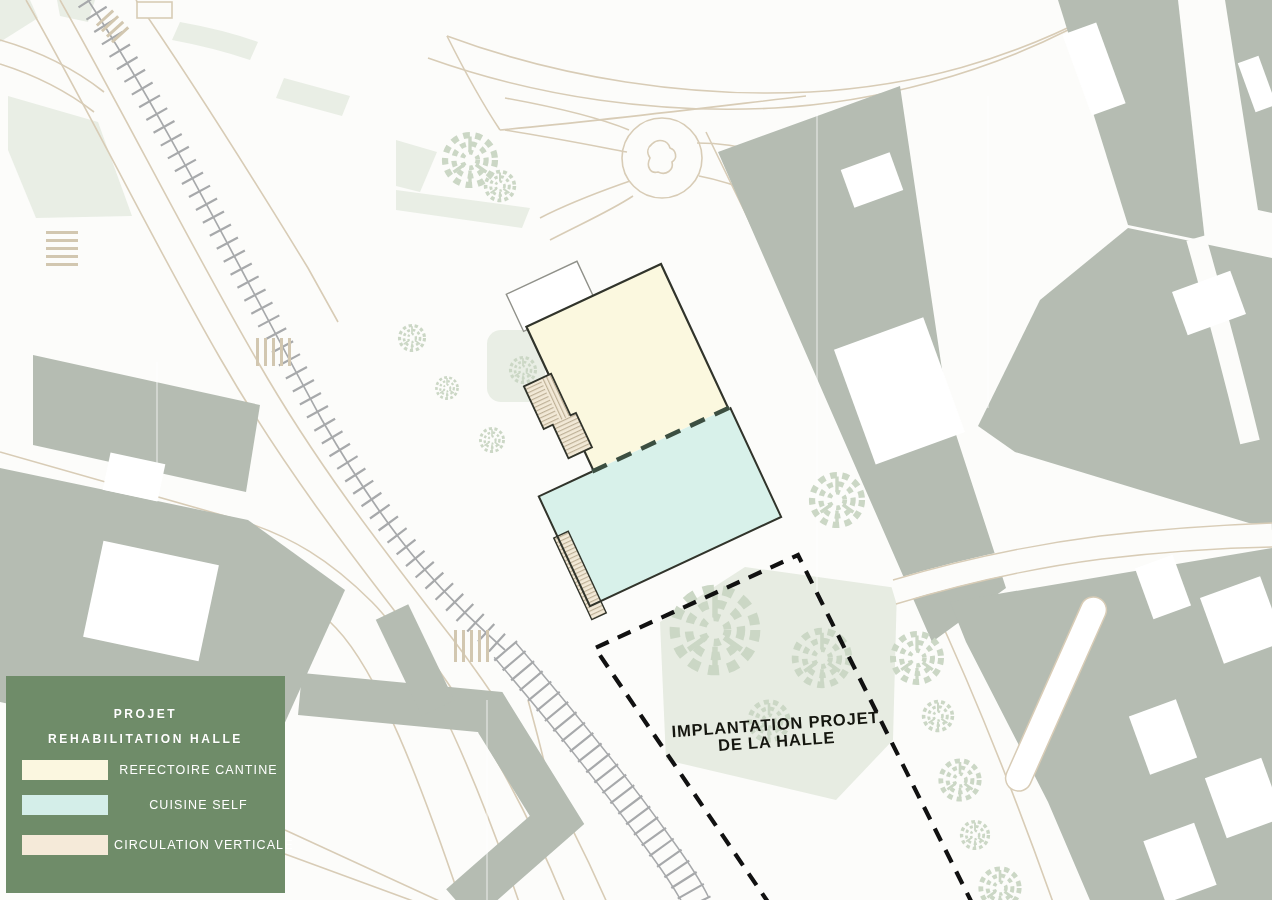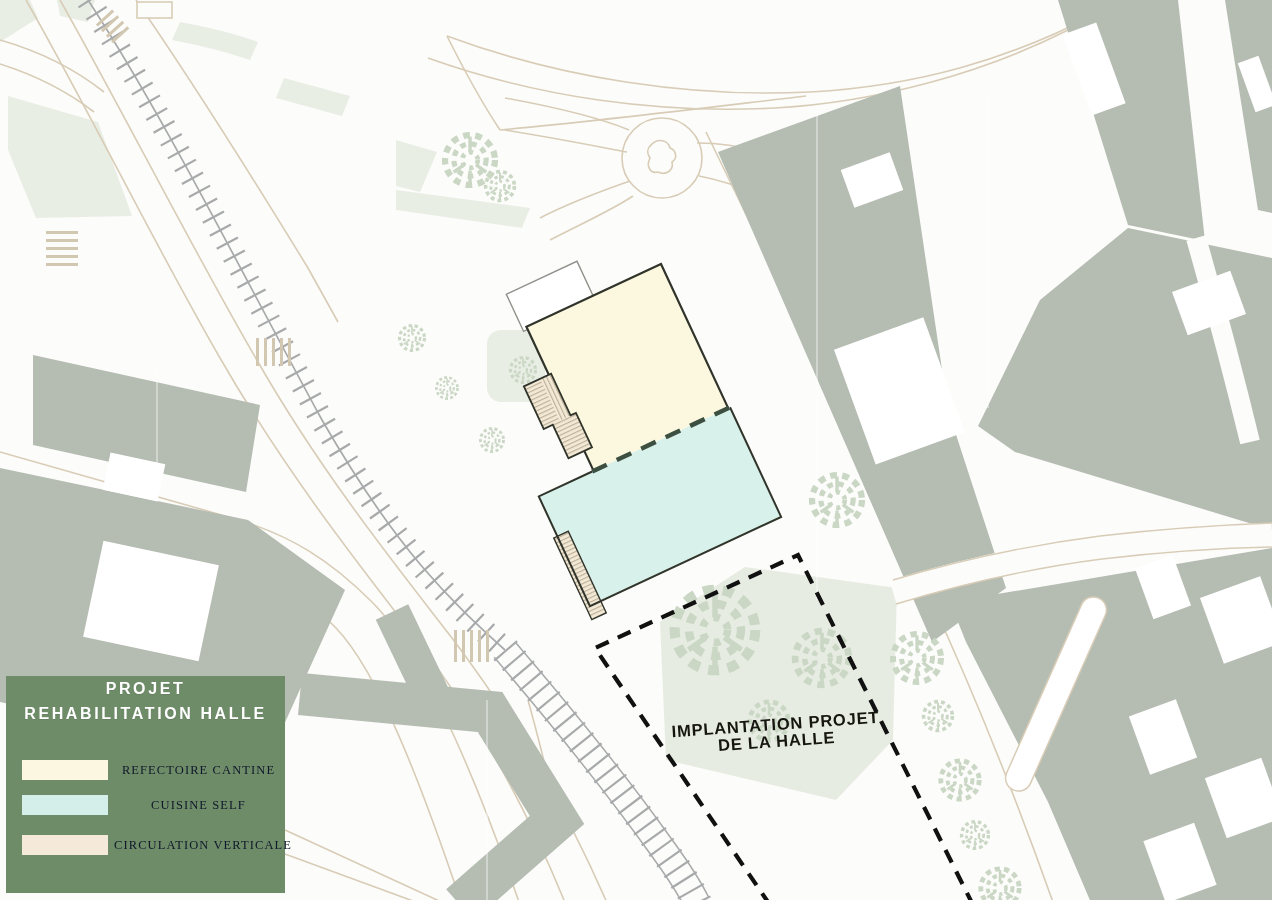--- a/index.html
+++ b/index.html
@@ -7,34 +7,33 @@
     position:relative;width:1272px;height:900px;overflow:hidden;
     background:#fcfcfa;font-family:"Liberation Sans",sans-serif;
   }
   .stage svg{position:absolute;left:0;top:0;}
   
   .legend{
     position:absolute;left:6px;top:676px;width:279px;height:217px;
     background:#6F8C69;
   }
   .legend-title{
-    padding-top:0;text-align:center;color:#ffffff;font-weight:bold;
-    font-size:16px;letter-spacing:2.6px;line-height:25px;
+    padding-top:26px;text-align:center;color:#ffffff;font-weight:bold;
+    font-size:12px;letter-spacing:2.6px;line-height:25px;
     text-shadow:0 1px 1px rgba(0,0,0,.08);
   }
   .legend-row{position:absolute;left:0;width:100%;height:20px;}
   .legend-row.r0{top:84px}
   .legend-row.r1{top:119px}
   .legend-row.r2{top:159px}
   .swatch{position:absolute;left:16px;top:0;width:86px;height:20px;}
   .legend-label{
     position:absolute;left:108px;right:2px;top:0;text-align:center;
-    color:#0f172a;font-size:12.5px;letter-spacing:1.1px;line-height:20px;
+    color:#ffffff;font-size:12.5px;letter-spacing:1.1px;line-height:20px;
     white-space:nowrap;
-    font-family:Liberation Serif, serif;
   }
   
   .halle-label{
     position:absolute;left:640px;top:716px;width:272px;
     transform:rotate(-4deg);text-align:center;font-weight:bold;
     font-size:16.5px;letter-spacing:.8px;color:#15160f;line-height:17px;
     white-space:nowrap;
   }
 </style>
 </head>

